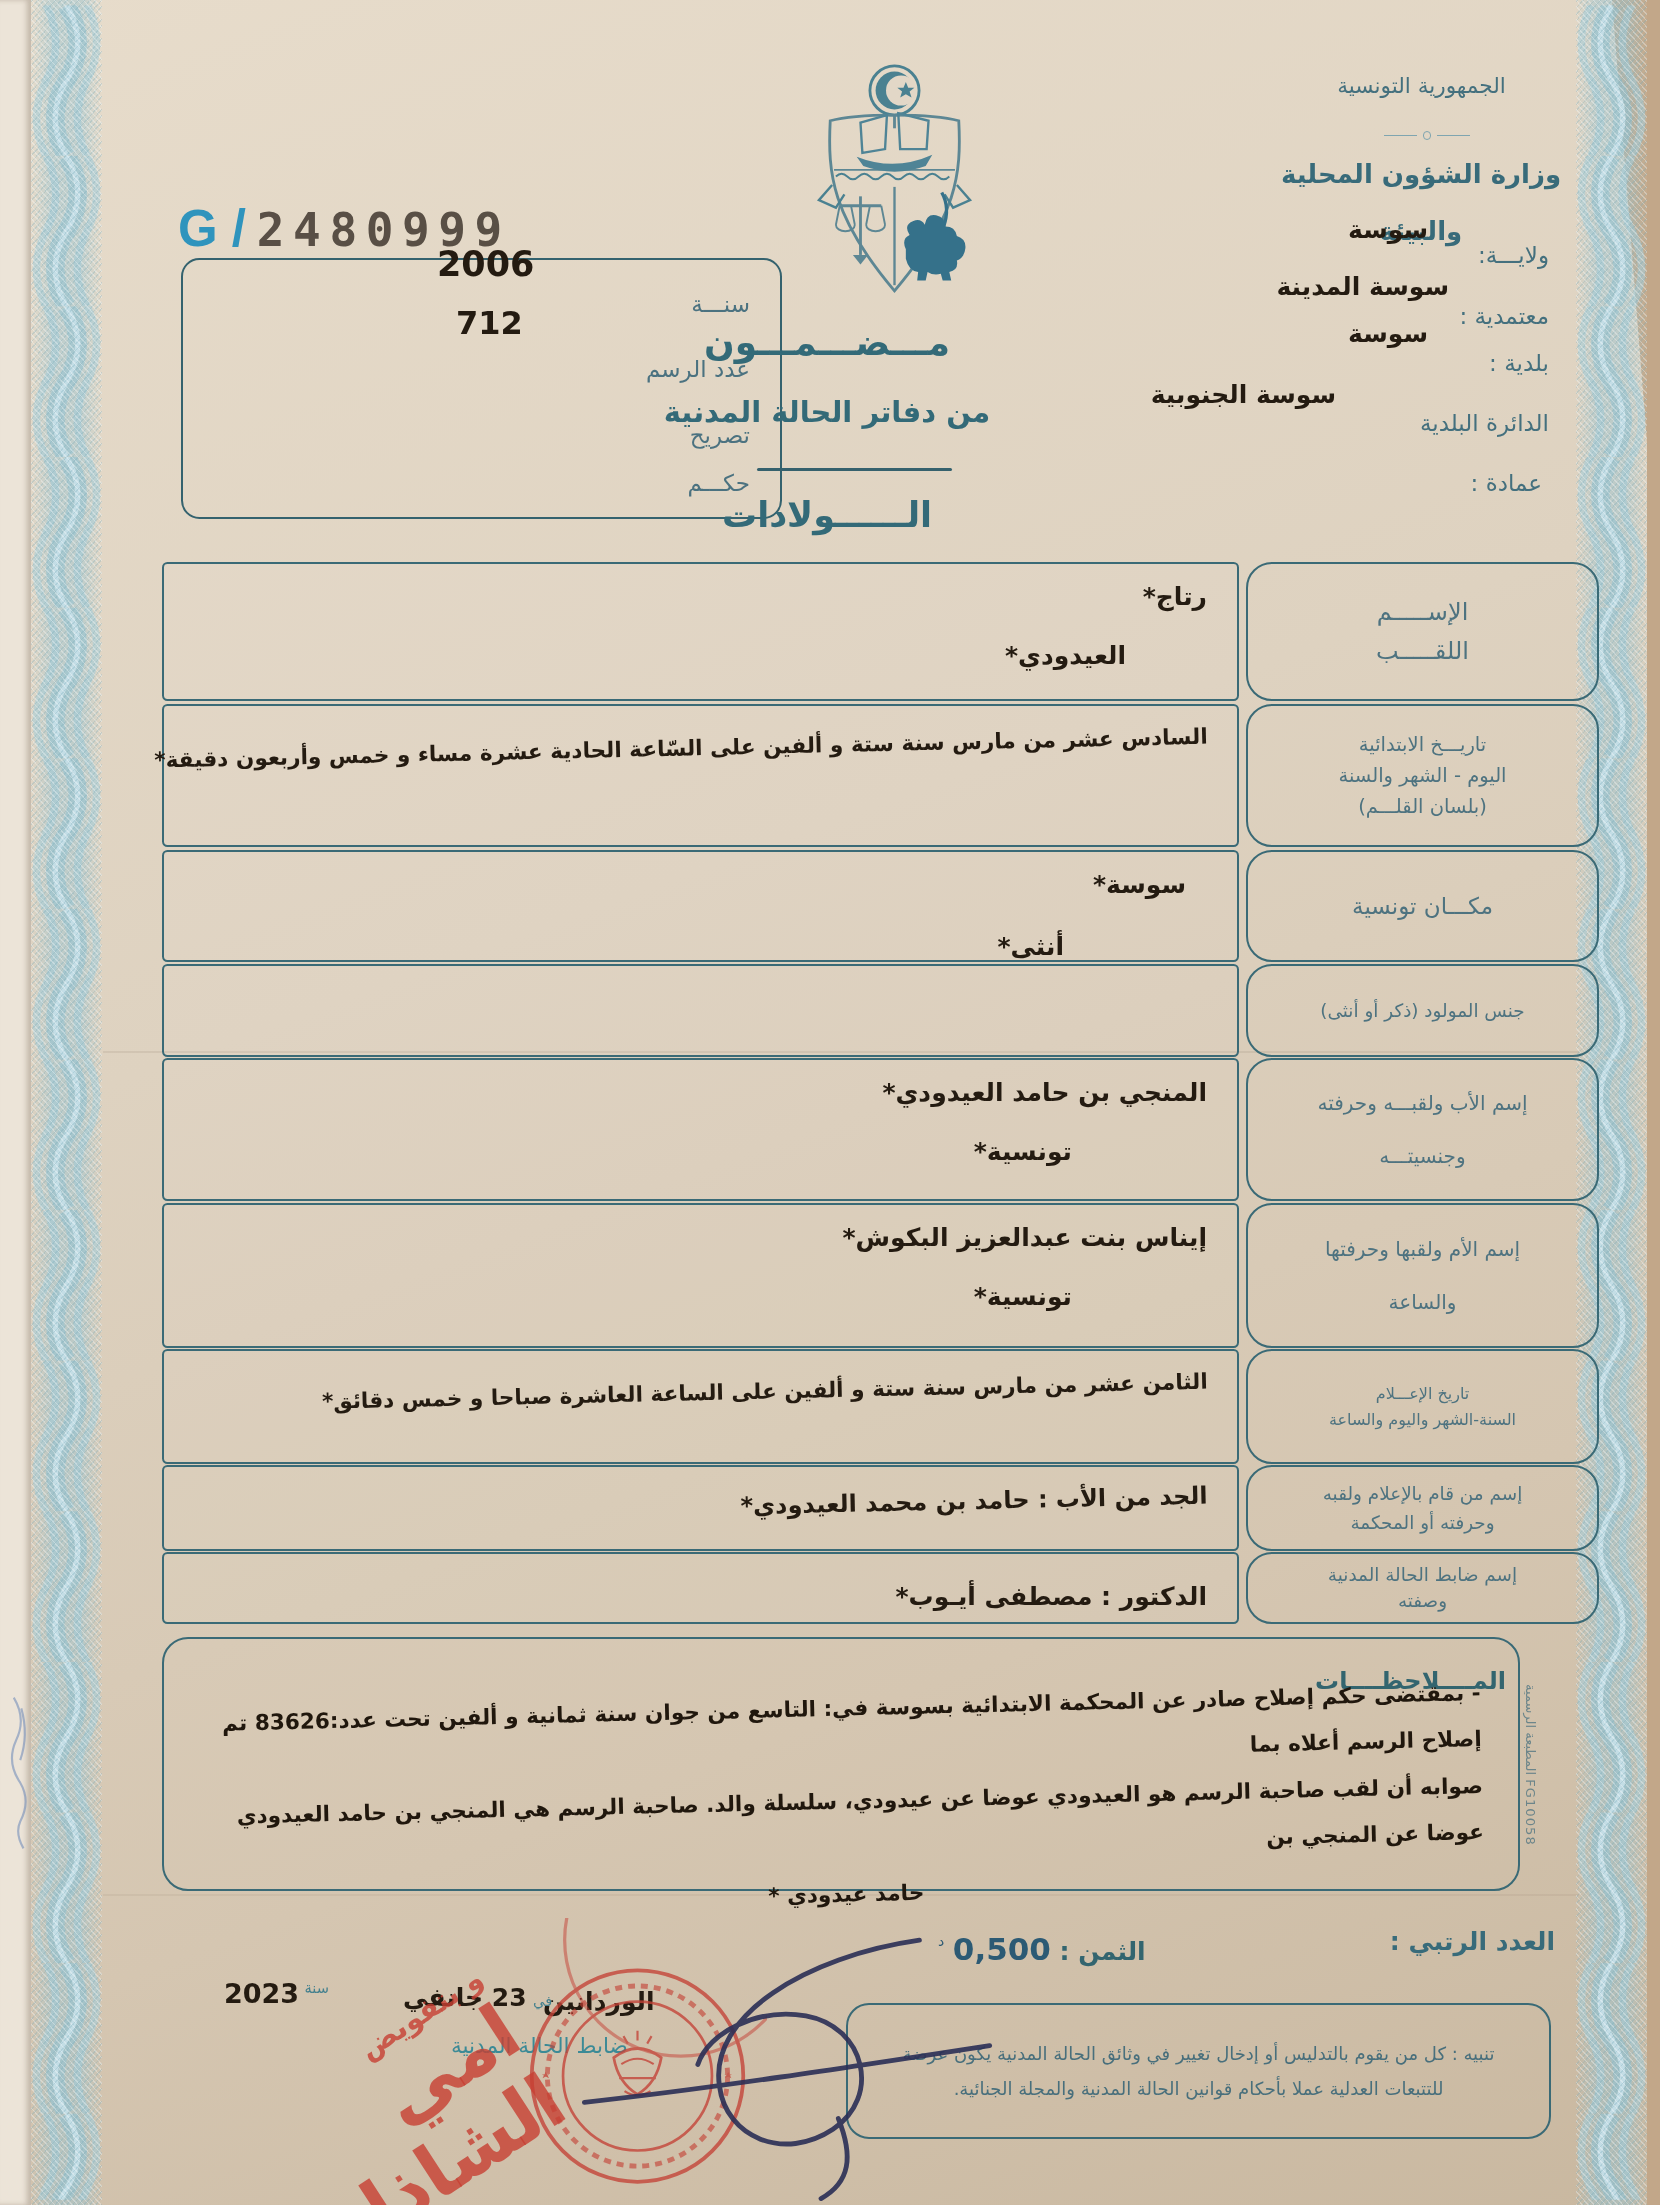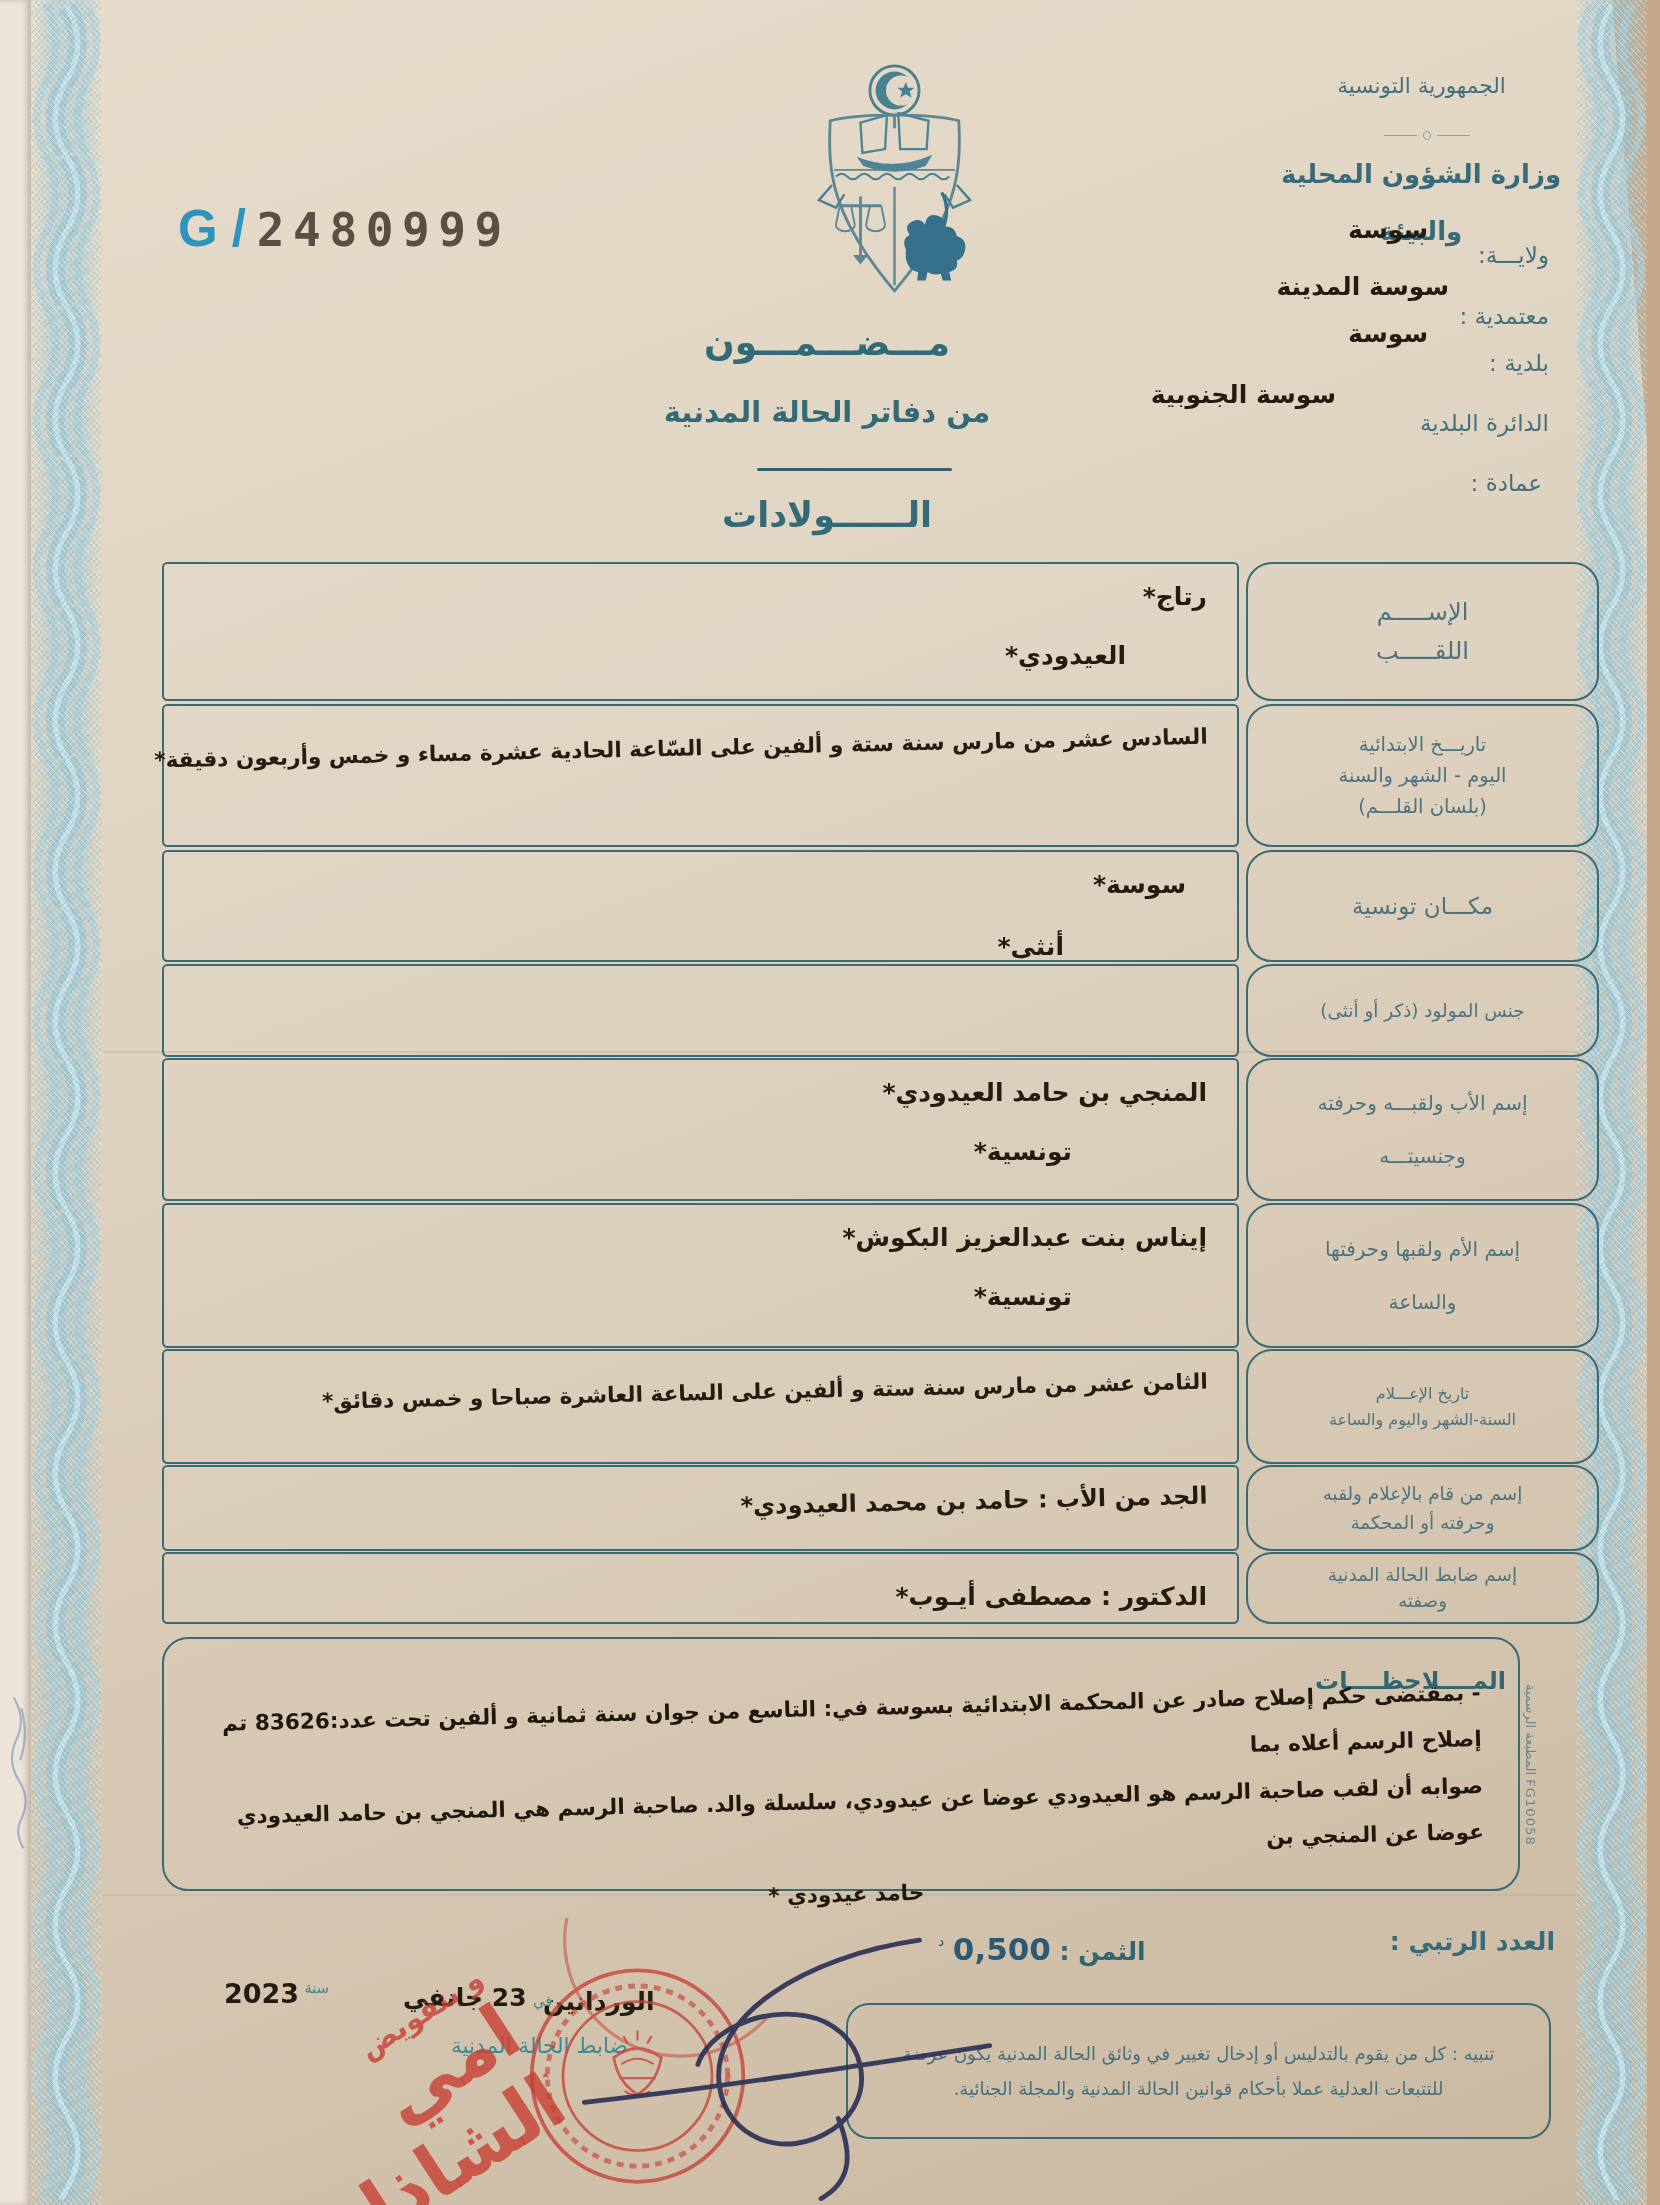--- a/index.html
+++ b/index.html
@@ -156,20 +156,28 @@
   <div class="abs ink" style="right:324px;top:380px;font-size:25px;direction:rtl;">سوسة الجنوبية</div>
   <div class="abs teal" style="right:111px;top:410px;font-size:23px;direction:rtl;">الدائرة البلدية</div>
 
   <div class="abs teal" style="right:118px;top:470px;font-size:23px;direction:rtl;">عمادة :</div>
 
   <div class="abs serial" style="left:178px;top:199px;">
     <span class="g">G /</span>
     <span class="digits">2480999</span>
   </div>
 
+  <div class="abs regbox">
+    <div class="abs ink" style="left:254px;top:-16px;font-size:35px;">2006</div>
+    <div class="abs ink" style="left:273px;top:44px;font-size:32px;">712</div>
+    <div class="lbl" style="top:31px;">سنـــة</div>
+    <div class="lbl" style="top:96px;">عدد الرسم</div>
+    <div class="lbl" style="top:162px;">تصريح</div>
+    <div class="lbl" style="top:210px;">حكـــم</div>
+  </div>
 
   <div class="abs title-l" style="left:638px;top:322px;width:378px;font-size:36px;">مـــضـــمـــون</div>
   <div class="abs title-l" style="left:611px;top:395px;width:432px;font-size:29px;">من دفاتر الحالة المدنية</div>
   <div class="abs t-underline" style="left:757px;top:468px;width:195px;"></div>
   <div class="abs vbox" style="top:562px;height:135px;">
     <div class="vtxt"><span>رتاج*</span>
       <span class="ind">العيدودي*</span></div>
   </div>
 
   <div class="abs title-l" style="left:638px;top:495px;width:378px;font-size:35px;">الــــــولادات</div>

